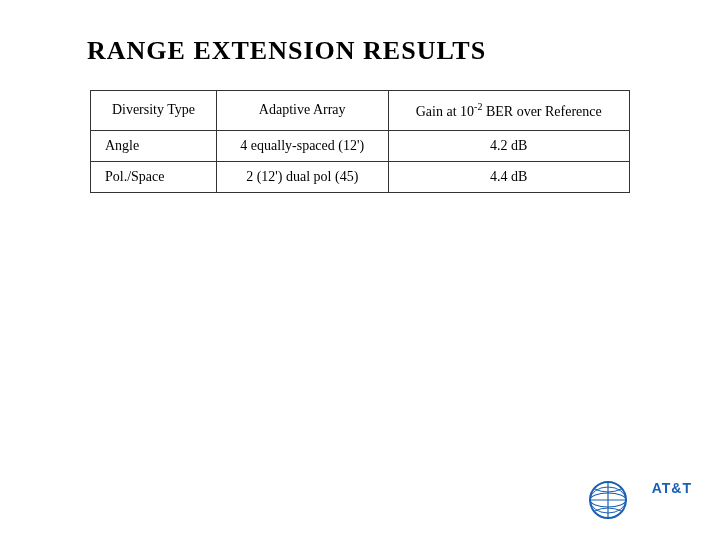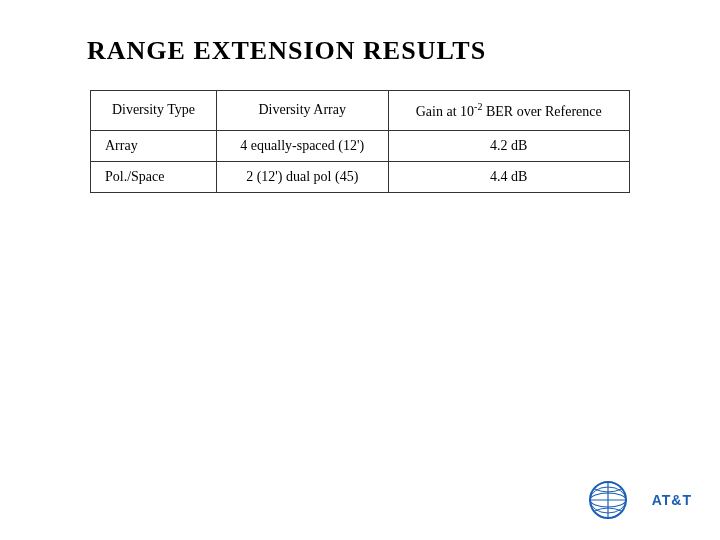--- a/index.html
+++ b/index.html
@@ -56,21 +56,21 @@
     .superscript {
       vertical-align: super;
       font-size: 10px;
     }
 
     .att-logo {
       position: absolute;
       bottom: 20px;
       right: 28px;
       display: flex;
-      align-items: center;
+      align-items: flex-start;
       gap: 24px;
     }
 
     .att-globe {
       width: 40px;
       height: 40px;
     }
 
     .att-text {
       font-size: 14px;
@@ -83,29 +83,29 @@
 </head>
 <body>
 
 <div class="page-title">RANGE EXTENSION RESULTS</div>
 
 <div class="table-container">
   <table>
     <thead>
       <tr>
         <th>Diversity Type</th>
-        <th>Diversity Array</th>
+        <th>Adaptive Array</th>
         <th>
           <span>Gain at 10</span><span class="superscript">-2</span><span> BER over Reference</span>
         </th>
       </tr>
     </thead>
     <tbody>
       <tr>
-        <td>Array</td>
+        <td>Angle</td>
         <td>4 equally-spaced (12')</td>
         <td>4.2 dB</td>
       </tr>
       <tr>
         <td>Pol./Space</td>
         <td>2 (12') dual pol (45)</td>
         <td>4.4 dB</td>
       </tr>
     </tbody>
   </table>

